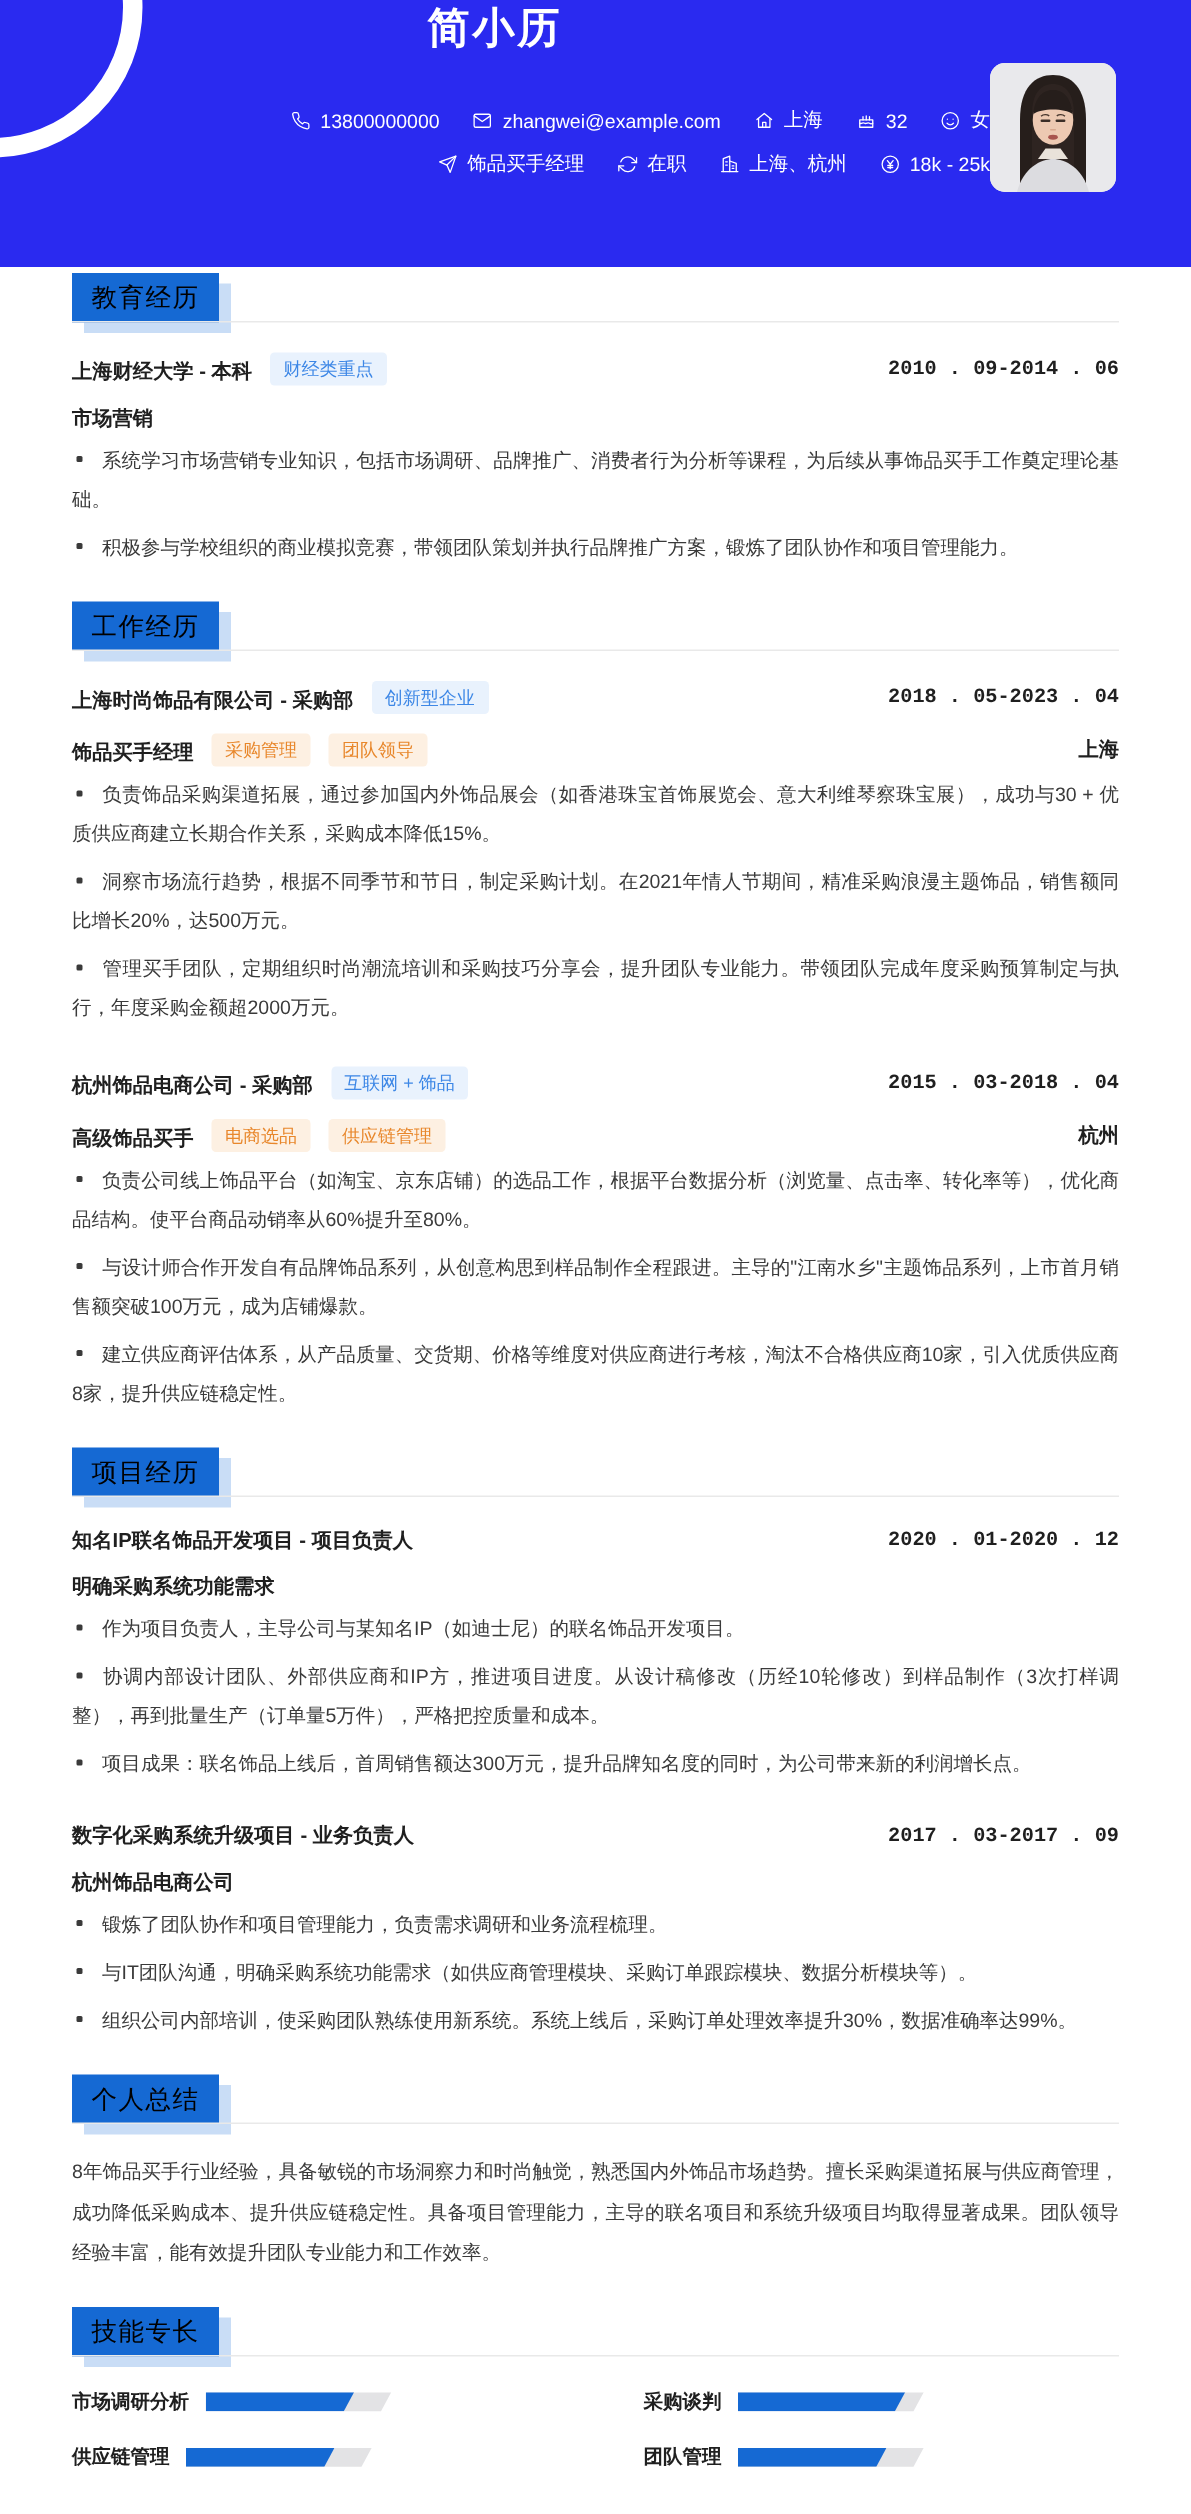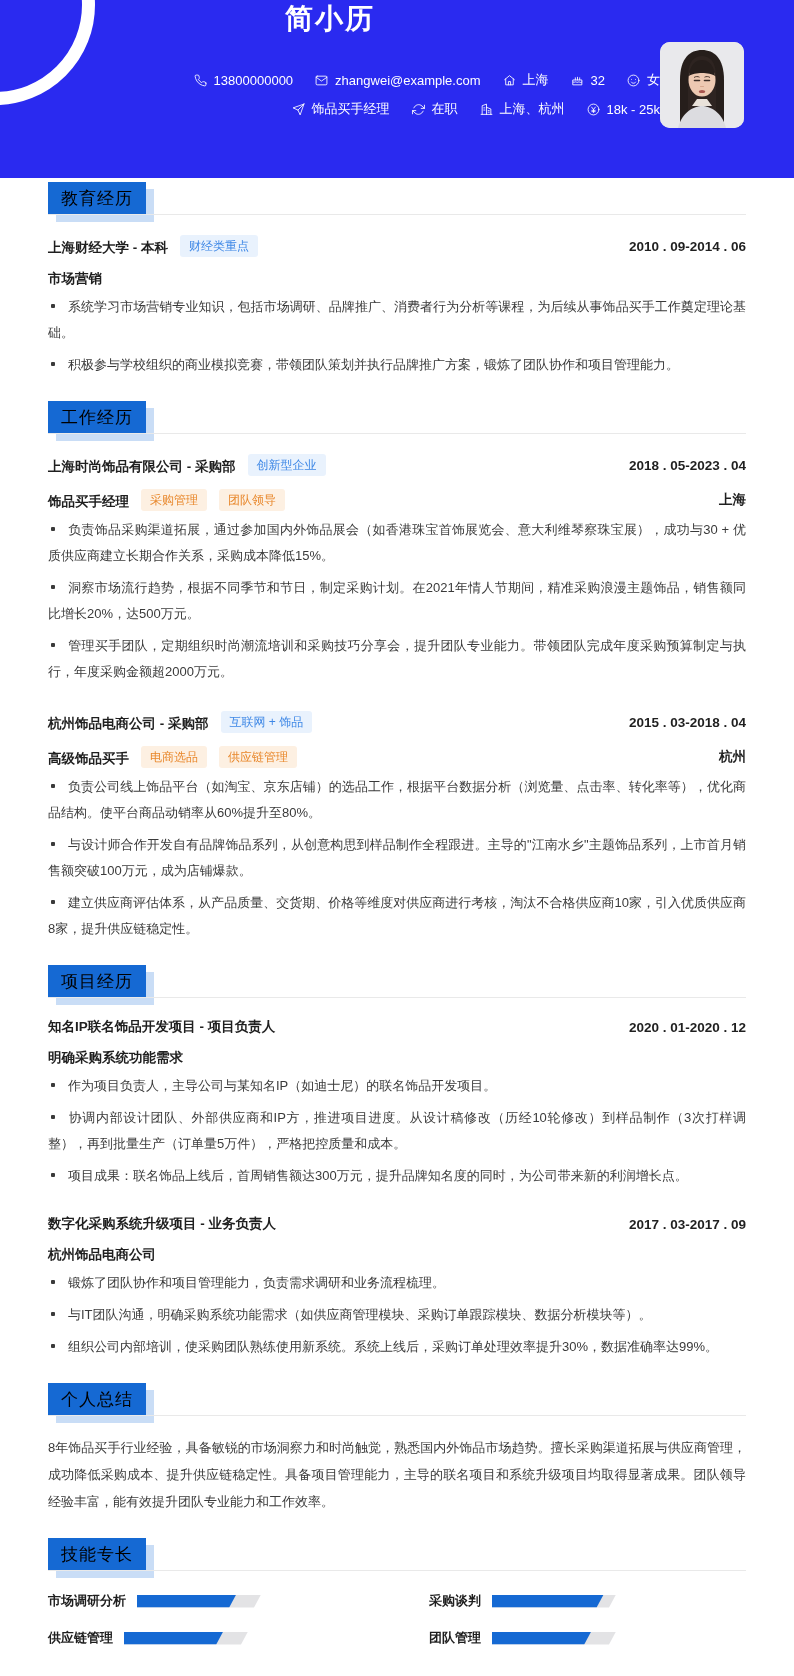--- a/index.html
+++ b/index.html
@@ -27,21 +27,21 @@
   .section:first-child { margin-top:10px; }
   .section-header { position:relative; height:27px; }
   .rule { position:absolute; left:0; right:0; bottom:0; height:1px; background:#e9e9e9; }
   .badge-wrap { position:absolute; left:0; bottom:0; }
   .badge-echo { position:absolute; left:8px; top:7px; width:100%; height:100%; background:#c9ddf6; }
   .badge { position:relative; display:inline-block; background:#1569d3; color:#000000; font-size:17px; font-weight:normal; letter-spacing:1px; padding:5px 13px; }
   
   .entry { margin-top:20px; }
   .entry-row { display:flex; justify-content:space-between; align-items:center; }
   .entry-title { display:flex; align-items:flex-end; gap:12px; font-size:13.5px; font-weight:bold; color:#1f1f1f; }
-  .entry-right { font-size:13.5px; font-weight:bold; color:#1f1f1f; }
+  .entry-right { font-size:13.5px; font-weight:bold; color:#1f1f1f;font-family:Liberation Mono, monospace; }
   .entry-row.sub { margin-top:13px; }
   .tag { font-size:12px; font-weight:normal; padding:2.5px 9px; border-radius:3px; }
   .tag.blue { background:#e9f2fd; color:#3d87e6; }
   .tag.orange { background:#fdf0e2; color:#e8872b; }
   .loc { font-weight:bold; }
   .bullets { list-style:none; margin-top:6px; }
   .bullets li { font-size:13px; line-height:26px; color:#3a3a3a; text-align:justify; margin-top:6px; }
   .dot { display:inline-block; width:4px; height:4px; background:#3a3a3a; border-radius:1px; margin:0 13px 3px 3px; vertical-align:middle; }
   .summary-text { margin-top:18px; font-size:13px; line-height:27px; color:#3a3a3a; text-align:justify; }
   

